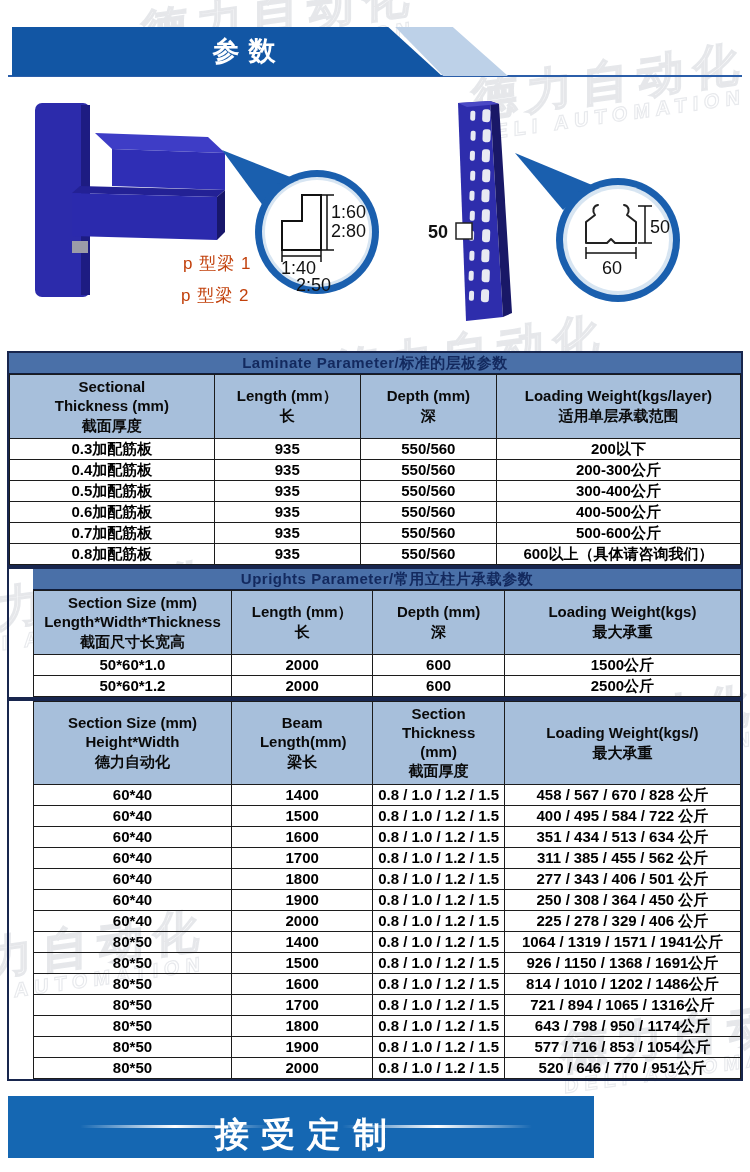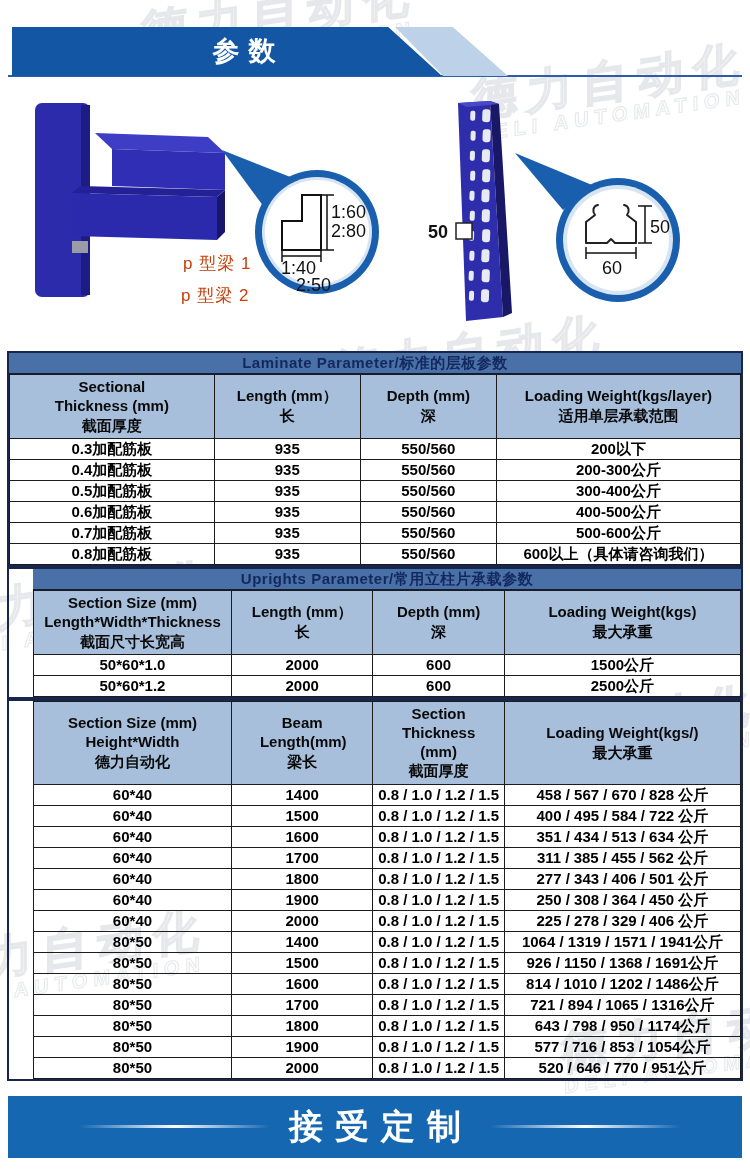--- a/index.html
+++ b/index.html
@@ -39,22 +39,22 @@
   table{width:100%;border-collapse:collapse;table-layout:fixed;}
   col.c1{width:28%;} col.c2{width:20%;} col.c3{width:18.6%;} col.c4{width:33.4%;}
   th{background:#a7bfdb;border:1px solid #1c1c1c;font-size:15px;color:#0a0a0a;
       padding:3px 2px;text-align:center;vertical-align:middle;}
   th .en{font-weight:bold;line-height:1.25;}
   th .cn{font-weight:bold;line-height:1.3;}
   td{border:1px solid #1c1c1c;font-size:15px;font-weight:600;text-align:center;color:#000;
       height:20px;line-height:20px;padding:0;white-space:nowrap;overflow:hidden;}
 
   
-  .footer{position:absolute;left:8px;top:1096px;width:734px;height:62px;background:#1567b2;
-      display:flex;align-items:center;justify-content:center;z-index:6;}
+  .footer{position:absolute;left:8px;top:1096px;width:586px;height:62px;background:#1567b2;
+      display:flex;align-items:flex-end;justify-content:center;z-index:6;}
   .footer .txt{font-size:34px;font-weight:bold;color:#fff;letter-spacing:12px;padding-left:12px;}
   .flare{position:absolute;top:29px;height:3px;width:190px;border-radius:2px;
       background:linear-gradient(90deg,rgba(255,255,255,0),#ffffff 50%,rgba(255,255,255,0));}
   .flare.left{left:72px;} .flare.right{right:62px;}
 </style>
 </head>
 <body>
 
 <div class="page">
 

